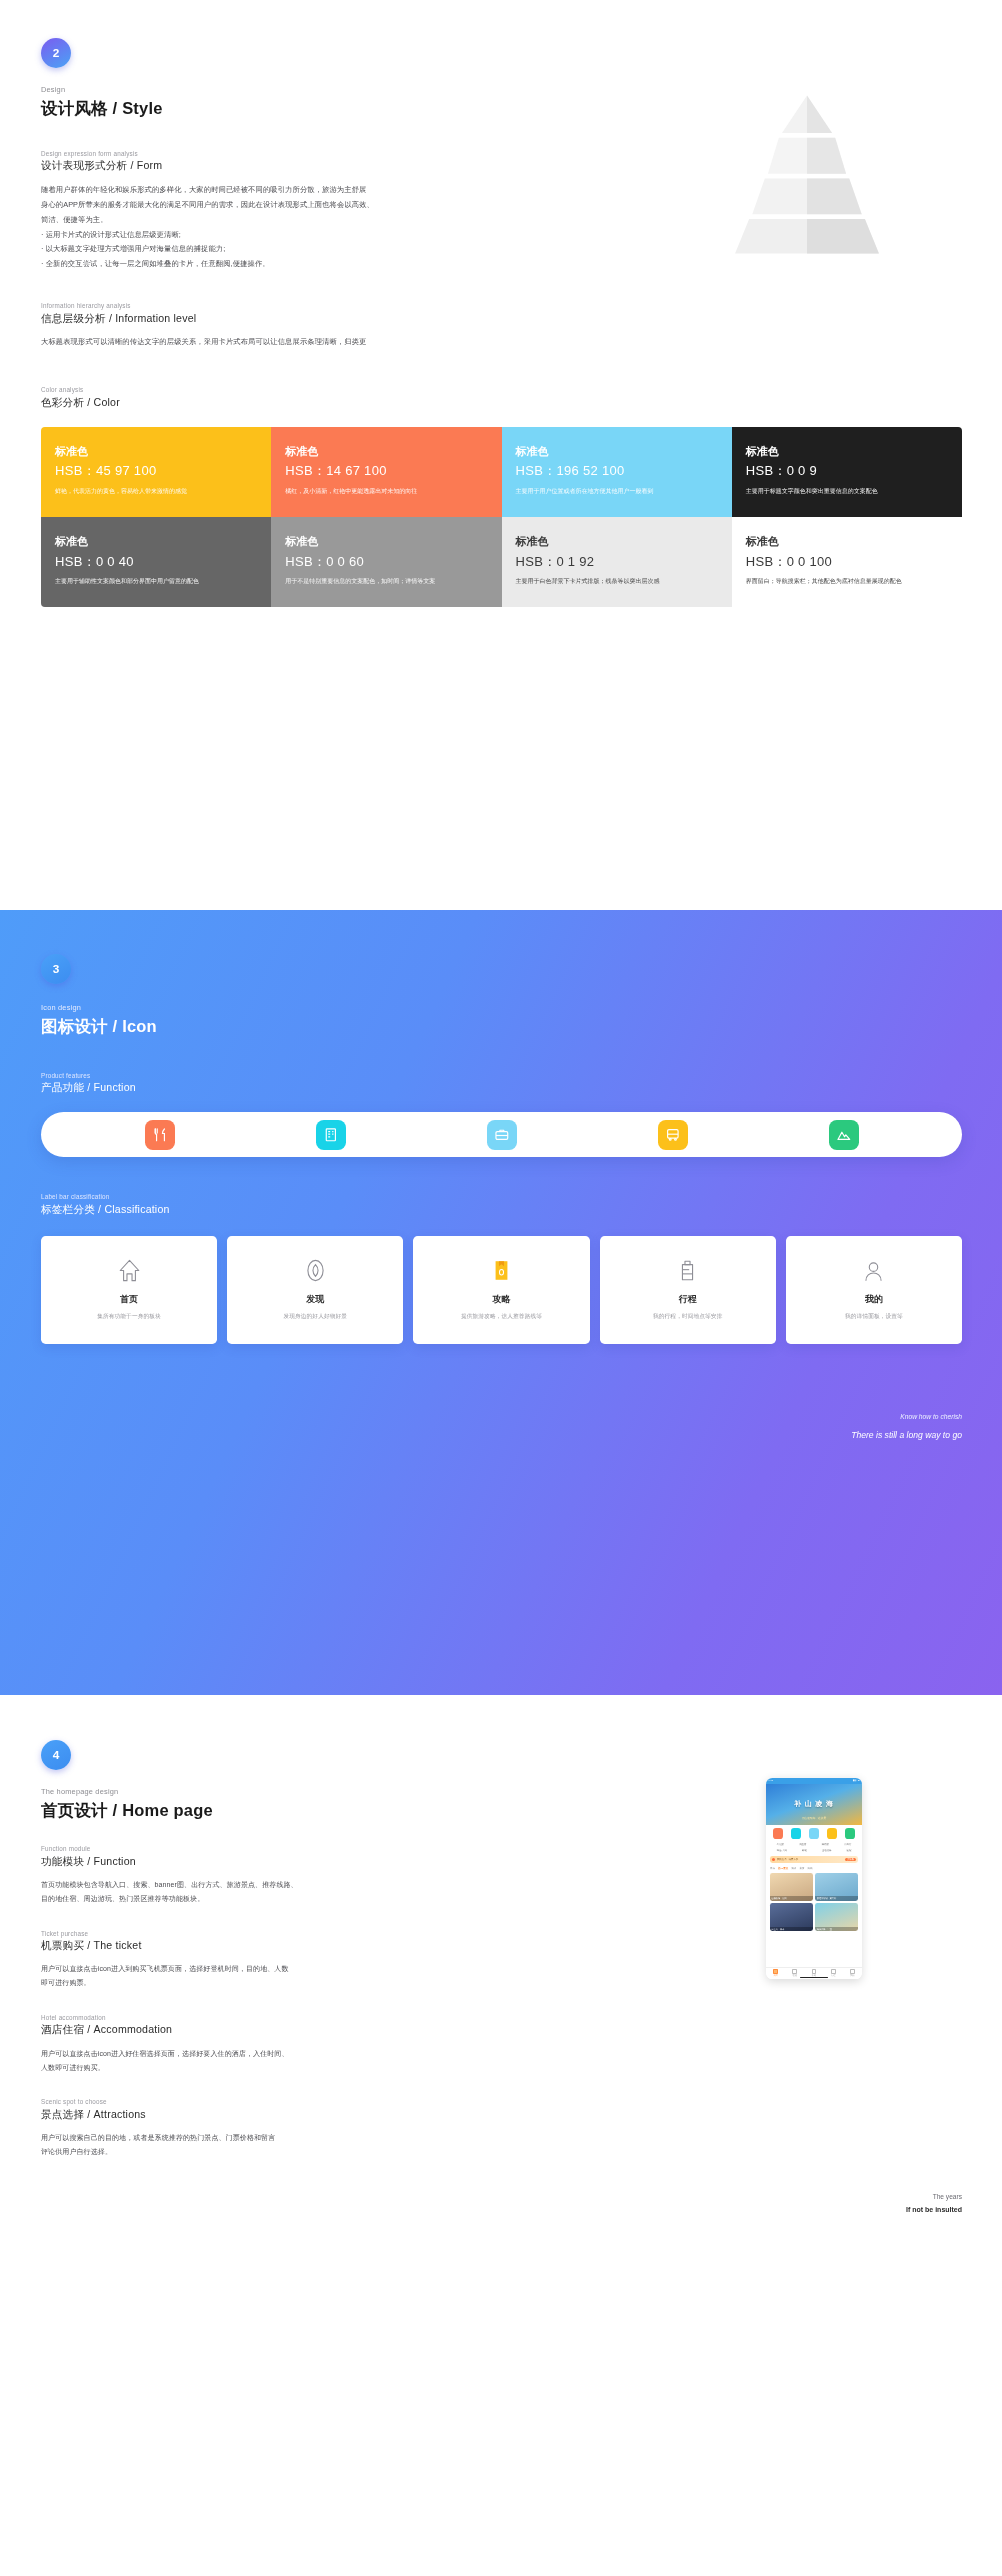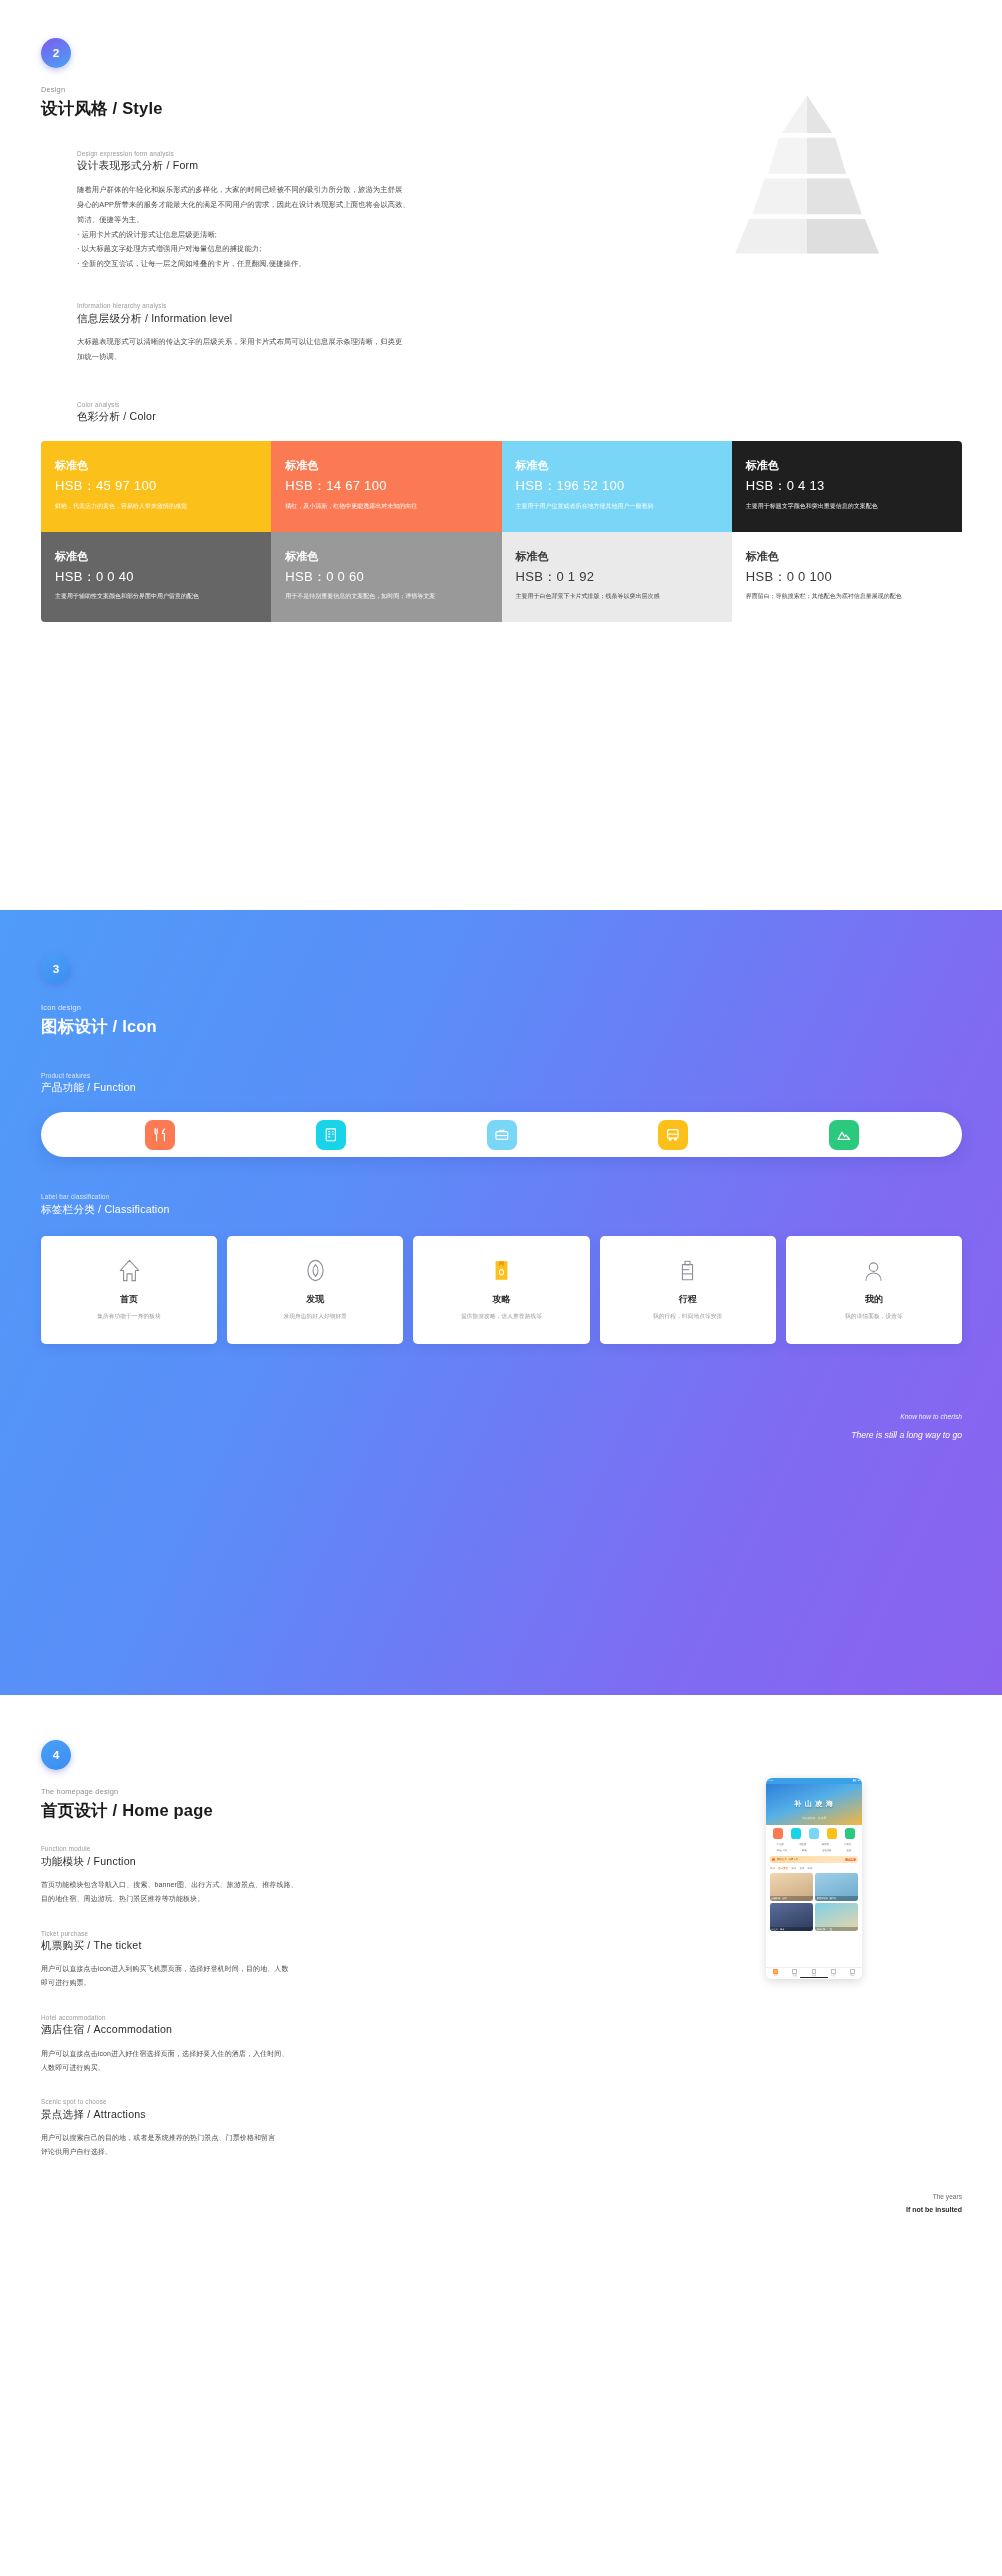--- a/index.html
+++ b/index.html
@@ -24,21 +24,21 @@
   .eyebrow { font-size:7.4px; color:#8d8d92; letter-spacing:0.2px; }
   .h-title { font-size:16.5px; font-weight:bold; color:#1a1a1a; margin-top:3.9px; letter-spacing:0.2px; }
   .sub-eyebrow { font-size:6.3px; color:#9a9aa0; letter-spacing:0.2px; }
   .sub-title { font-size:10.6px; color:#2b2b2b; margin-top:2.4px; letter-spacing:0.2px; }
   .body-p { font-size:7.3px; line-height:2.05; color:#4a4a4f; margin-top:9.4px; letter-spacing:0.1px; }
   .body-p .ln { display:block; }
 
   
   .sec2 { padding:38px 0 0 0; background:#fff; position:relative; height:910px; }
   .sec2 .inner { padding-left:41px; }
-  .sec2 .blk { margin-top:30px;margin-left:36px; }
+  .sec2 .blk { margin-top:30px; }
   .pyramid { position:absolute; right:110px; top:92px; width:172px; height:165px; }
   .pyramid svg { display:block; }
 
   .swatch-wrap { margin-top:17px; padding:0 41px; }
   .swatch-grid { display:grid; grid-template-columns:repeat(4,1fr); }
   .sw {
     padding:17px 14px 20.4px 14px; min-height:77px;
     display:flex; flex-direction:column; justify-content:center;
   }
   .sw.r1 { min-height:76px; }
@@ -175,21 +175,20 @@
           <span class="ln">· 以大标题文字处理方式增强用户对海量信息的捕捉能力;</span>
           <span class="ln">· 全新的交互尝试，让每一层之间如堆叠的卡片，任意翻阅,便捷操作。</span>
         </div>
       </div>
 
       <div class="blk">
         <div class="sub-eyebrow">Information hierarchy analysis</div>
         <div class="sub-title">信息层级分析 / Information level</div>
         <div class="body-p">
           <span class="ln">大标题表现形式可以清晰的传达文字的层级关系，采用卡片式布局可以让信息展示条理清晰，归类更</span>
-          <span class="ln">加统一协调。</span>
         </div>
       </div>
 
       <div class="blk" style="margin-top:36px">
         <div class="sub-eyebrow">Color analysis</div>
         <div class="sub-title">色彩分析 / Color</div>
       </div>
     </div>
 
     <div class="pyramid">
@@ -217,21 +216,21 @@
           <div class="sw-hsb">HSB：14  67  100</div>
           <div class="sw-desc">橘红，及小清新，红艳中更能透露出对未知的向往</div>
         </div>
         <div class="sw r1" style="background:#79d6f7;color:#fff">
           <div class="sw-name">标准色</div>
           <div class="sw-hsb">HSB：196  52  100</div>
           <div class="sw-desc">主要用于用户位置或者所在地方便其他用户一般看到</div>
         </div>
         <div class="sw r1 sw-tr" style="background:#1f1f1f;color:#fff">
           <div class="sw-name">标准色</div>
-          <div class="sw-hsb">HSB：0  4  13</div>
+          <div class="sw-hsb">HSB：0  0  9</div>
           <div class="sw-desc">主要用于标题文字颜色和突出重要信息的文案配色</div>
         </div>
 
         <div class="sw sw-bl" style="background:#666666;color:#fff">
           <div class="sw-name">标准色</div>
           <div class="sw-hsb">HSB：0  0  40</div>
           <div class="sw-desc">主要用于辅助性文案颜色和部分界面中用户留意的配色</div>
         </div>
         <div class="sw" style="background:#999999;color:#fff">
           <div class="sw-name">标准色</div>

